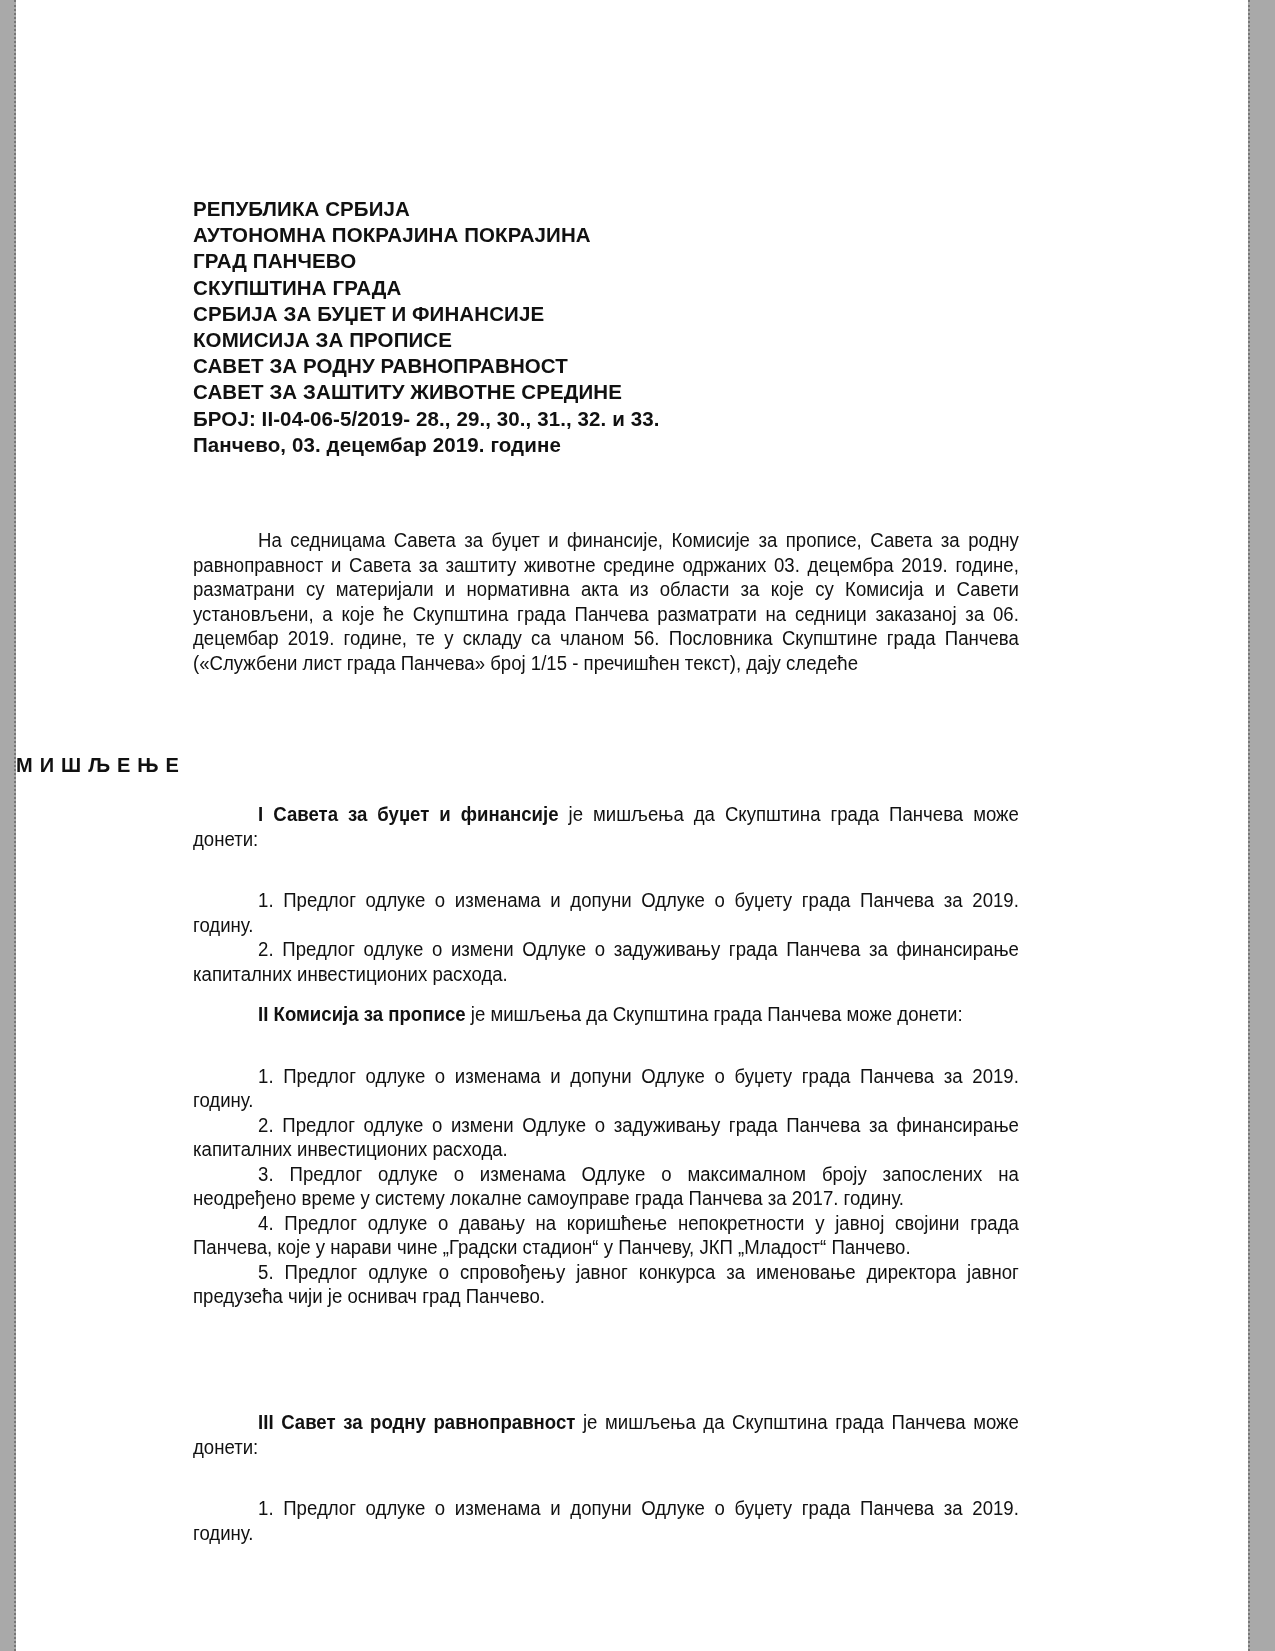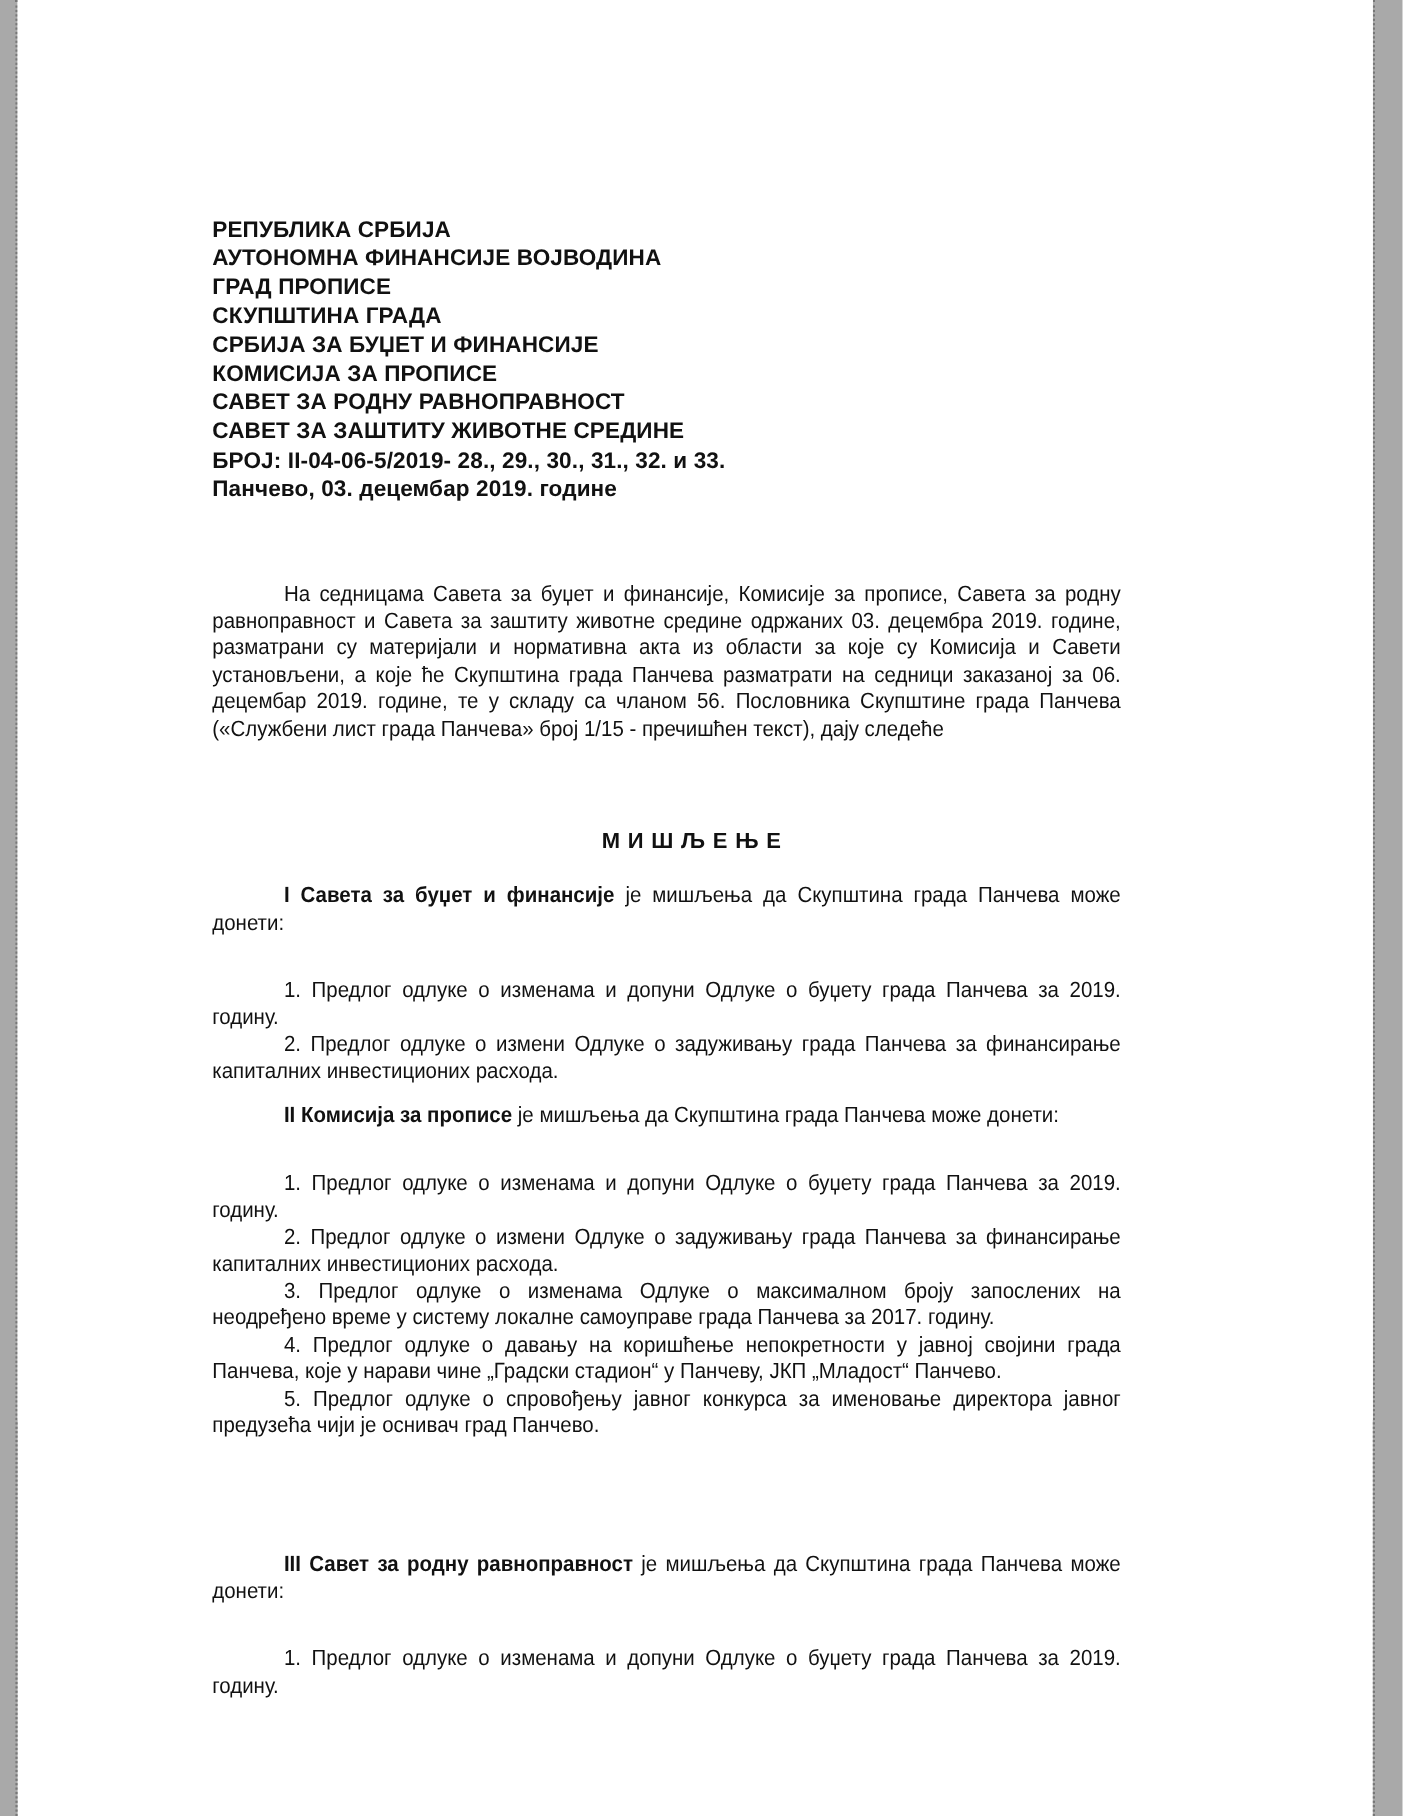--- a/index.html
+++ b/index.html
@@ -37,39 +37,38 @@
     font-family: "Liberation Sans", sans-serif;
     font-size: 20px;
     line-height: 24.5px;
     text-align: justify;
     transform: scaleX(0.93);
     transform-origin: left top;
   }
   .body-text p { margin: 0; text-indent: 70px; }
   .title {
     position: absolute; left: 0; width: 1232px; top: 754px;
-    text-align: center;
     font-family: "Liberation Sans", sans-serif;
     font-weight: bold; font-size: 20px; letter-spacing: 7px;
     box-sizing: border-box;
   }
   b { font-weight: bold; }
 </style>
 </head>
 <body>
 
 <div class="edge-left"></div>
 <div class="edge-right"></div>
 
 <div class="page">
 
   <div class="header-block">
     <div>РЕПУБЛИКА СРБИЈА</div>
-    <div>АУТОНОМНА ФИНАНСИЈЕ ВОЈВОДИНА</div>
-    <div>ГРАД ПРОПИСЕ</div>
+    <div>АУТОНОМНА ПОКРАЈИНА ПОКРАЈИНА</div>
+    <div>ГРАД ПАНЧЕВО</div>
     <div>СКУПШТИНА ГРАДА</div>
     <div>СРБИЈА ЗА БУЏЕТ И ФИНАНСИЈЕ</div>
     <div>КОМИСИЈА ЗА ПРОПИСЕ</div>
     <div>САВЕТ ЗА РОДНУ РАВНОПРАВНОСТ</div>
     <div>САВЕТ ЗА ЗАШТИТУ ЖИВОТНЕ СРЕДИНЕ</div>
     <div>БРОЈ: II-04-06-5/2019- 28., 29., 30., 31., 32. и 33.</div>
     <div>Панчево,  03. децембар 2019. године</div>
   </div>
 
   <div class="body-text" style="top:528px;">

